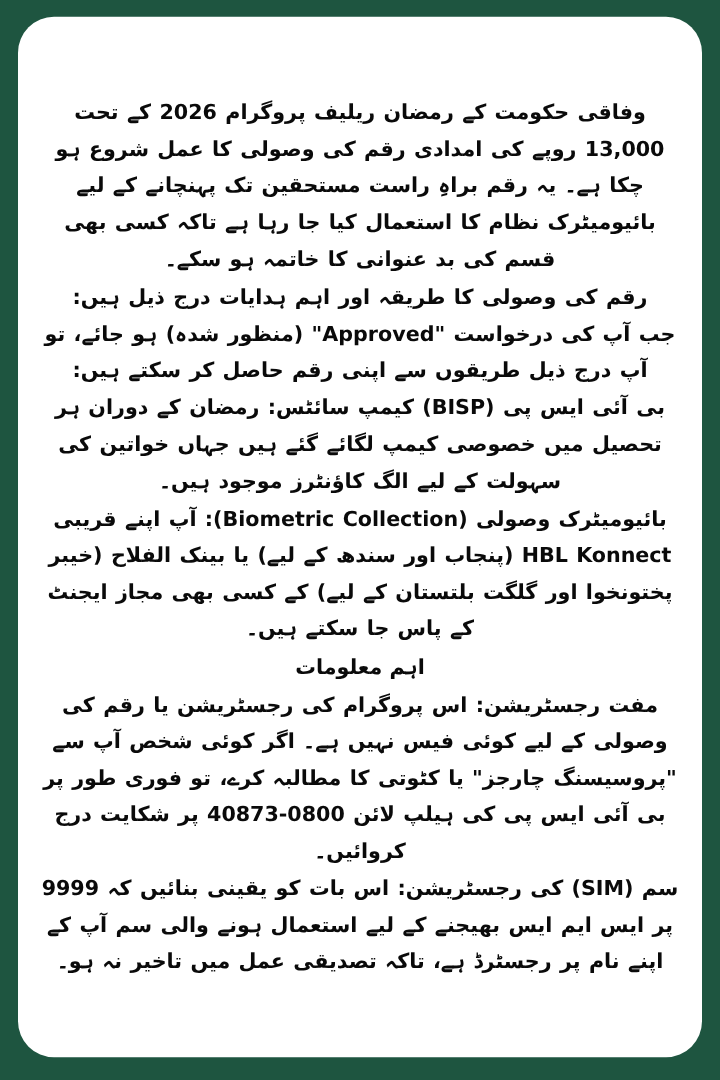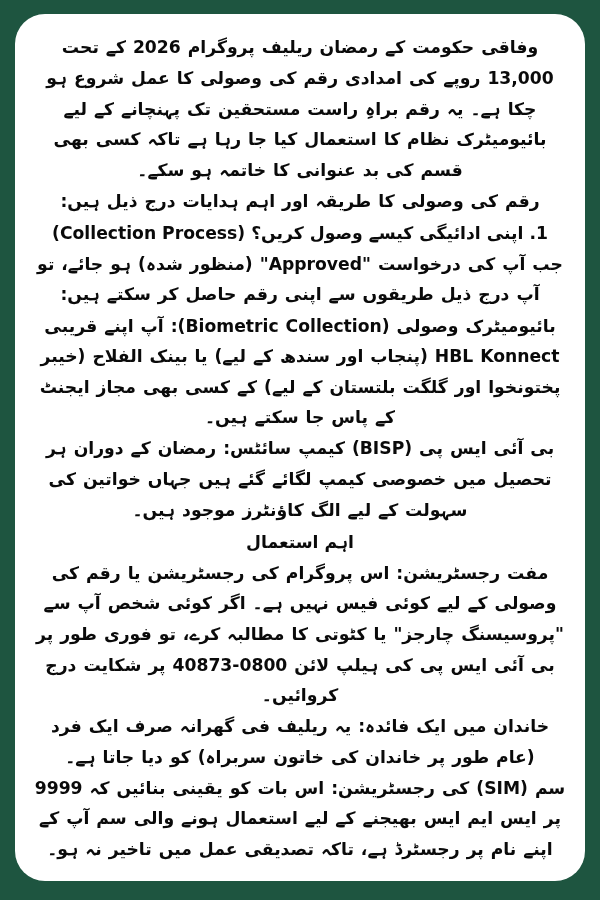--- a/index.html
+++ b/index.html
@@ -83,31 +83,29 @@
 </head>
 <body>
 
 <div id="poster" style="background: rgb(30, 85, 64);">
   <div id="card" style="background: rgb(255, 255, 255); color: rgb(10, 10, 10);">
 
     <p class="body-text para">وفاقی حکومت کے رمضان ریلیف پروگرام 2026 کے تحت 13,000 روپے کی امدادی رقم کی وصولی کا عمل شروع ہو چکا ہے۔ یہ رقم براہِ راست مستحقین تک پہنچانے کے لیے بائیومیٹرک نظام کا استعمال کیا جا رہا ہے تاکہ کسی بھی قسم کی بد عنوانی کا خاتمہ ہو سکے۔</p>
 
     <p class="body-text para">رقم کی وصولی کا طریقہ اور اہم ہدایات درج ذیل ہیں:</p>
 
-    <p class="heading-line section-heading">1. اپنی ادائیگی کیسے وصول کریں؟ (Collection Process)</p>
 
     <p class="body-text para">جب آپ کی درخواست "Approved" (منظور شدہ) ہو جائے، تو آپ درج ذیل طریقوں سے اپنی رقم حاصل کر سکتے ہیں:</p>
 
+    <p class="body-text para">بی آئی ایس پی (BISP) کیمپ سائٹس: رمضان کے دوران ہر تحصیل میں خصوصی کیمپ لگائے گئے ہیں جہاں خواتین کی سہولت کے لیے الگ کاؤنٹرز موجود ہیں۔</p>
+
     <p class="body-text para">بائیومیٹرک وصولی (Biometric Collection): آپ اپنے قریبی HBL Konnect (پنجاب اور سندھ کے لیے) یا بینک الفلاح (خیبر پختونخوا اور گلگت بلتستان کے لیے) کے کسی بھی مجاز ایجنٹ کے پاس جا سکتے ہیں۔</p>
 
-    <p class="body-text para">بی آئی ایس پی (BISP) کیمپ سائٹس: رمضان کے دوران ہر تحصیل میں خصوصی کیمپ لگائے گئے ہیں جہاں خواتین کی سہولت کے لیے الگ کاؤنٹرز موجود ہیں۔</p>
 
-
-    <p class="heading-line section-heading">اہم استعمال</p>
+    <p class="heading-line section-heading">اہم معلومات</p>
 
     <p class="body-text para">مفت رجسٹریشن: اس پروگرام کی رجسٹریشن یا رقم کی وصولی کے لیے کوئی فیس نہیں ہے۔ اگر کوئی شخص آپ سے "پروسیسنگ چارجز" یا کٹوتی کا مطالبہ کرے، تو فوری طور پر بی آئی ایس پی کی ہیلپ لائن 0800-40873 پر شکایت درج کروائیں۔</p>
 
-    <p class="body-text para">خاندان میں ایک فائدہ: یہ ریلیف فی گھرانہ صرف ایک فرد (عام طور پر خاندان کی خاتون سربراہ) کو دیا جاتا ہے۔</p>
 
     <p class="body-text para tight">سم (SIM) کی رجسٹریشن: اس بات کو یقینی بنائیں کہ 9999 پر ایس ایم ایس بھیجنے کے لیے استعمال ہونے والی سم آپ کے اپنے نام پر رجسٹرڈ ہے، تاکہ تصدیقی عمل میں تاخیر نہ ہو۔</p>
 
   </div>
 </div>
 
 </body></html>

